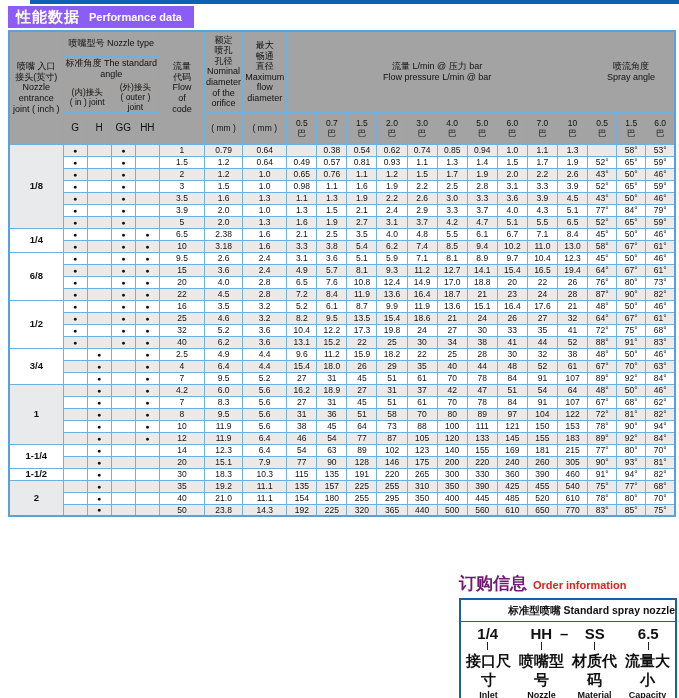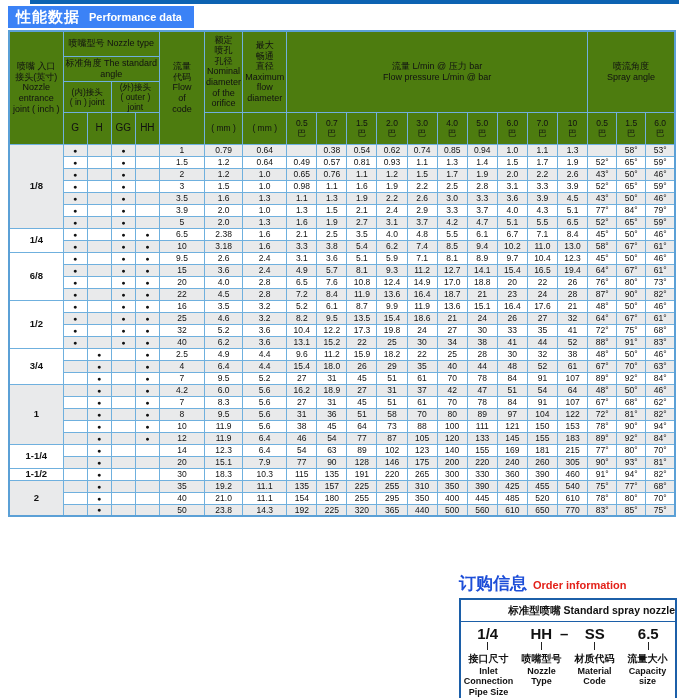--- a/index.html
+++ b/index.html
@@ -5,64 +5,64 @@
   * { box-sizing: border-box; margin: 0; padding: 0; }
   body {
     width: 679px; height: 698px; position: relative;
     background: #ffffff; overflow: hidden;
     font-family: "Liberation Sans", "DejaVu Sans", sans-serif;
     color: #111;
   }
   .topline { position: absolute; top: 0; left: 30px; right: 0; height: 4px; background: #0d63b2; }
   .title-bar {
     position: absolute; left: 8px; top: 6px; height: 22px;
-    background: #3b82f6; color: #fff; display: flex; align-items: center;
+    background: #8b5cf6; color: #fff; display: flex; align-items: center;
     padding: 0 12px 0 8px; gap: 9px; white-space: nowrap;
   }
   .title-zh { font-size: 15px; font-weight: bold; letter-spacing: 1px; }
   .title-en { font-size: 11px; font-weight: bold; }
 
   table.perf {
     position: absolute; left: 8px; top: 30px; width: 668px;
     border-collapse: collapse; table-layout: fixed;
     border: 2px solid #5ba0d6;
   }
   table.perf th, table.perf td {
     border: 1px solid #6fb0de; text-align: center; vertical-align: middle;
     font-weight: normal; padding: 0; overflow: hidden;
   }
-  thead th { background: #4d7c0f; font-size: 8.5px; line-height: 1.18; margin-left: 40px; }
+  thead th { background: #a3a3a3; font-size: 8.5px; line-height: 1.18; margin-left: 40px; }
   .pre { white-space: pre-line; }
   .row-a th, .row-b th { height: 25px; font-size: 9px; }
   .row-c th { height: 28px; }
   .row-d th { height: 32px; }
   .joint-code { font-size: 10px; }
   .grp { font-size: 9.5px; }
   tbody td { height: 12px; font-size: 8.5px; line-height: 1; }
   tbody tr.g td { background: #e9eaeb; }
   tbody td.size-cell { background: #fff; font-weight: bold; font-size: 9.5px; margin-top: 32px; }
   tbody td.dot { font-size: 7px; line-height: 1; }
 
   .order { position: absolute; left: 459px; top: 572px; width: 218px; }
   .order-title { display: flex; align-items: baseline; gap: 6px; white-space: nowrap; }
-  .order-title .zh { color: #1d4ed8; font-size: 17px; font-weight: bold; }
+  .order-title .zh { color: #701a75; font-size: 17px; font-weight: bold; }
   .order-title .en { color: #e32119; font-size: 11px; font-weight: bold; }
   .order-box { border: 2px solid #1c5fa8; margin-top: 3px; background: #fff; }
   .box-header {
     text-align: right; font-weight: bold; font-size: 10.5px;
     padding: 4px 0 3px; border-bottom: 1px solid #1c5fa8;
   }
   .vals { position: relative; display: grid; grid-template-columns: repeat(4, 1fr); padding-top: 3px; }
   .vals .v { text-align: center; font-size: 15px; font-weight: bold; }
   .vals .dash { position: absolute; left: 99px; top: 3px; font-size: 15px; font-weight: bold; }
   .ticks { display: grid; grid-template-columns: repeat(4, 1fr); height: 9px; }
   .ticks i { justify-self: center; width: 1px; height: 8px; background: #222; }
   .labels { display: grid; grid-template-columns: repeat(4, 1fr); padding: 1px 1px 4px; }
   .labels .lab { text-align: center; }
-  .labels .zh { font-size: 10px; font-weight: bold; }
+  .labels .zh { font-size: 15px; font-weight: bold; }
   .labels .en { font-size: 9px; font-weight: bold; line-height: 1.15; }
 </style>
 </head>
 <body>
 
 <div class="topline"></div>
 
 <div class="title-bar">
   <span class="title-zh">性能数据</span>
   <span class="title-en">Performance data</span>

